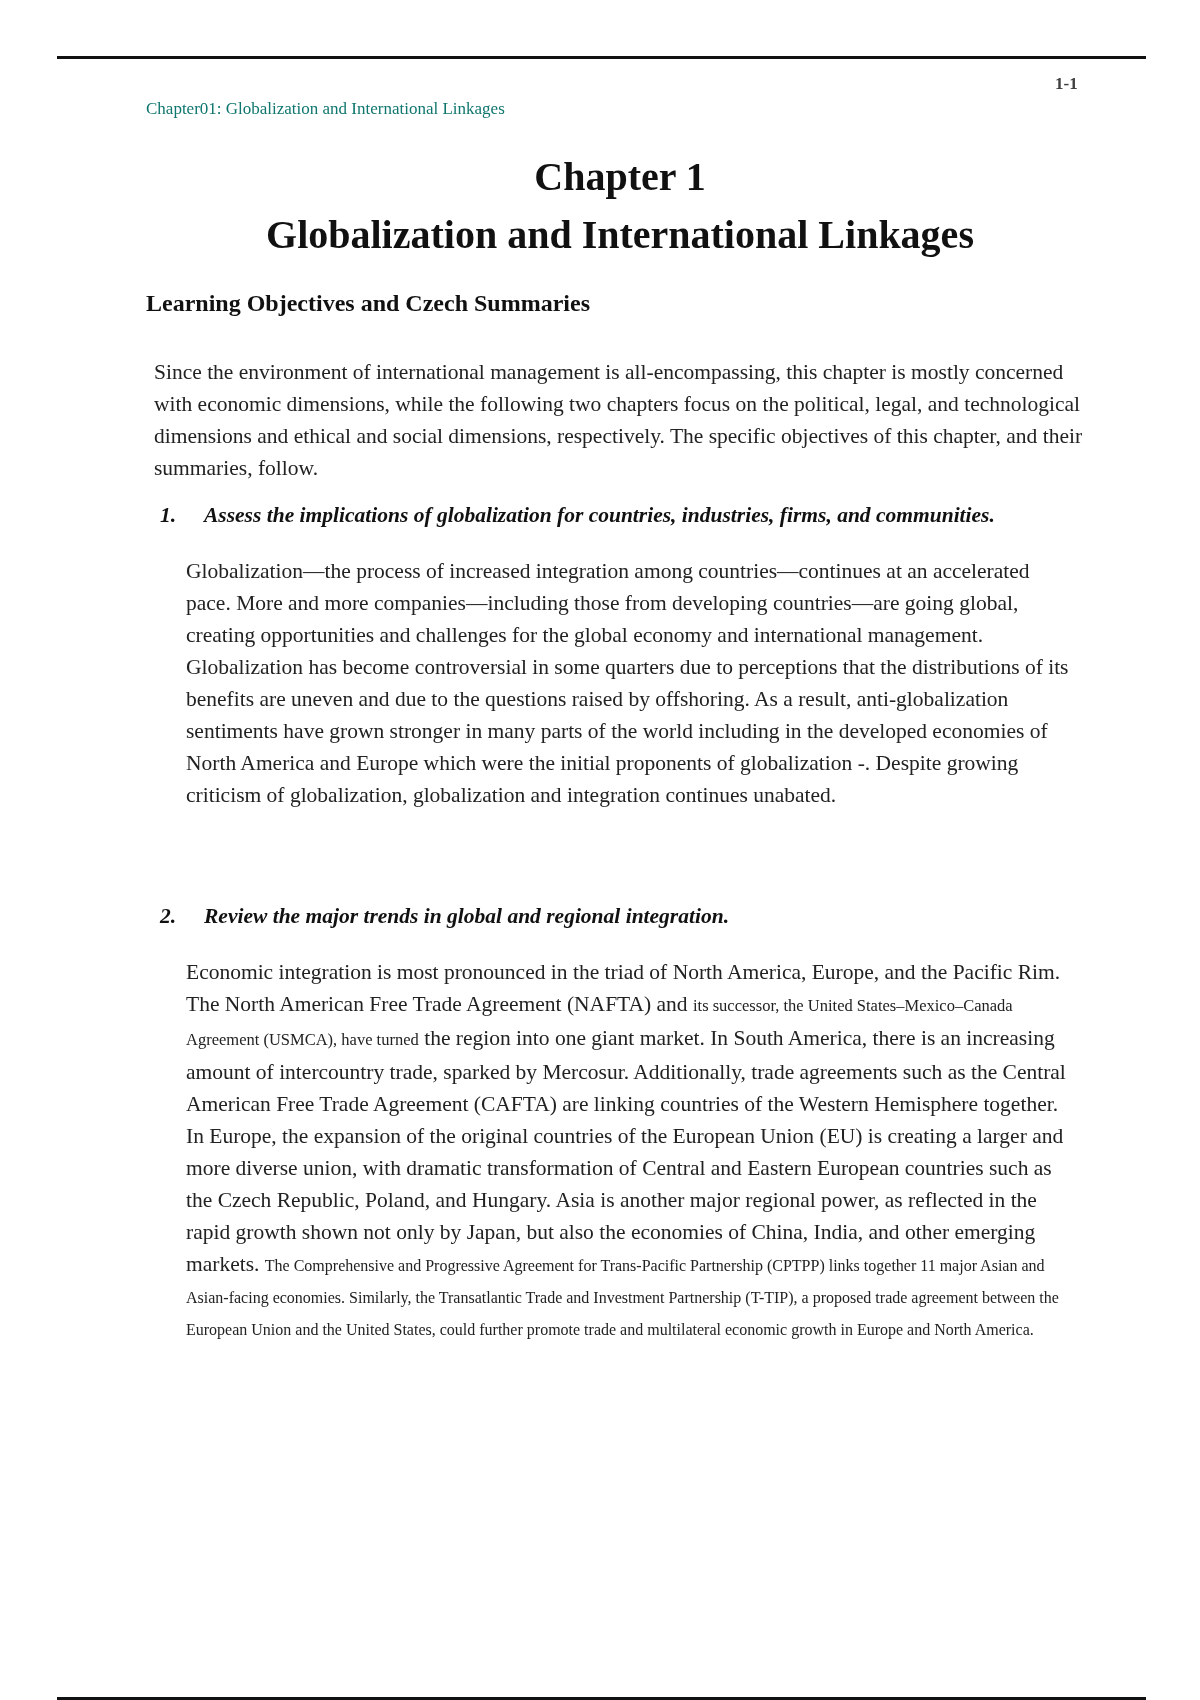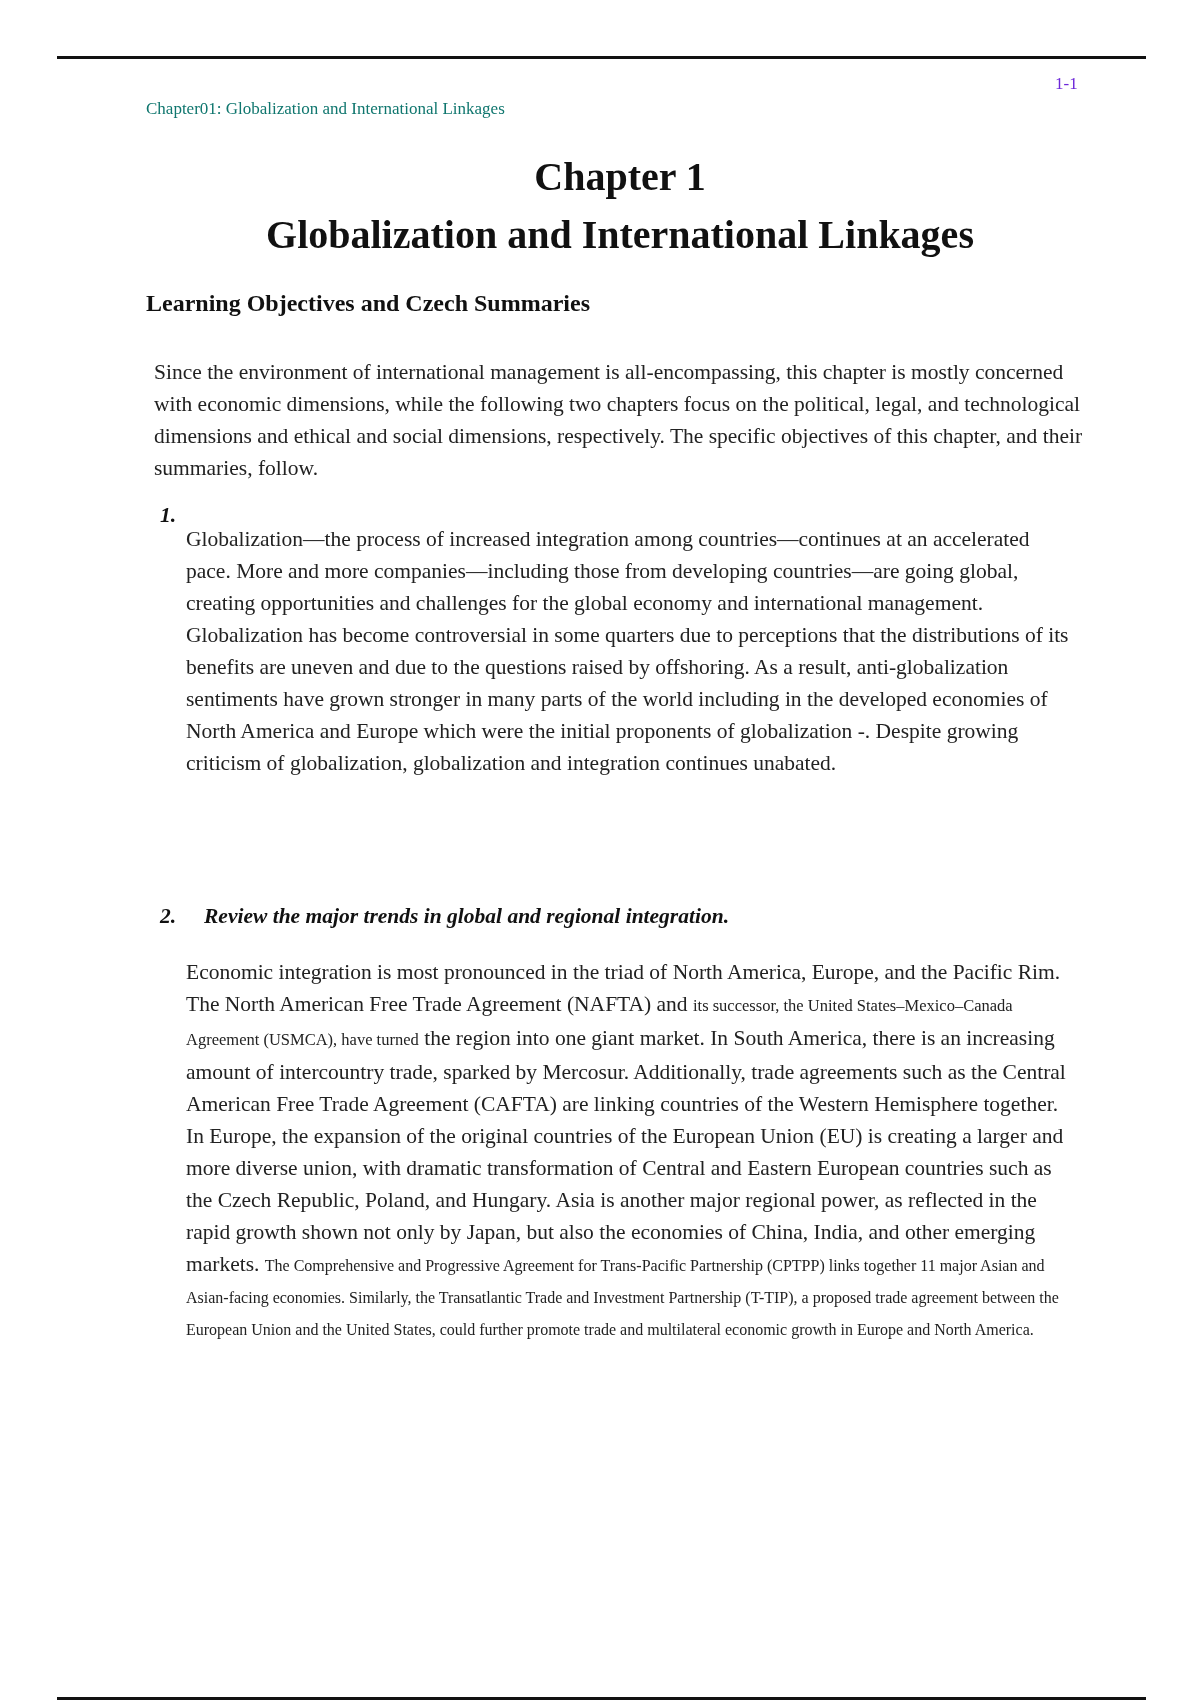--- a/index.html
+++ b/index.html
@@ -23,21 +23,22 @@
     background: #111111;
   }
   .rule.top { top: 56px; }
   .rule.bottom { top: 1697px; }
 
   .page-number {
     position: absolute;
     top: 74px;
     left: 1055px;
     font-size: 17px;
-    color: #6d28d9;
+    color: #404040;
+    font-weight: bold;
   }
   .running-header {
     position: absolute;
     top: 99px;
     left: 146px;
     font-size: 17px;
     color: #0f766e;
   }
   .chapter-title {
     position: absolute;
@@ -118,20 +119,21 @@
   <div>Globalization and International Linkages</div>
 </div>
 
 <div class="section-heading">Learning Objectives and Czech Summaries</div>
 
 <p class="intro">Since the environment of international management is all-encompassing, this chapter is mostly concerned with economic dimensions, while the following two chapters focus on the political, legal, and technological dimensions and ethical and social dimensions, respectively. The specific objectives of this chapter, and their summaries, follow.</p>
 
 <div class="objective obj1">
   <p class="obj-title">
     <span class="obj-num">1.</span>
+    <span>Assess the implications of globalization for countries, industries, firms, and communities.</span>
   </p>
   <div class="obj-body">Globalization—the process of increased integration among countries—continues at an accelerated pace. More and more companies—including those from developing countries—are going global, creating opportunities and challenges for the global economy and international management. Globalization has become controversial in some quarters due to perceptions that the distributions of its benefits are uneven and due to the questions raised by offshoring. As a result, anti-globalization sentiments have grown stronger in many parts of the world including in the developed economies of North America and Europe which were the initial proponents of globalization -. Despite growing criticism of globalization, globalization and integration continues unabated.</div>
 </div>
 
 <div class="objective obj2">
   <p class="obj-title">
     <span class="obj-num">2.</span>
     <span>Review the major trends in global and regional integration.</span>
   </p>
   <div class="obj-body">

